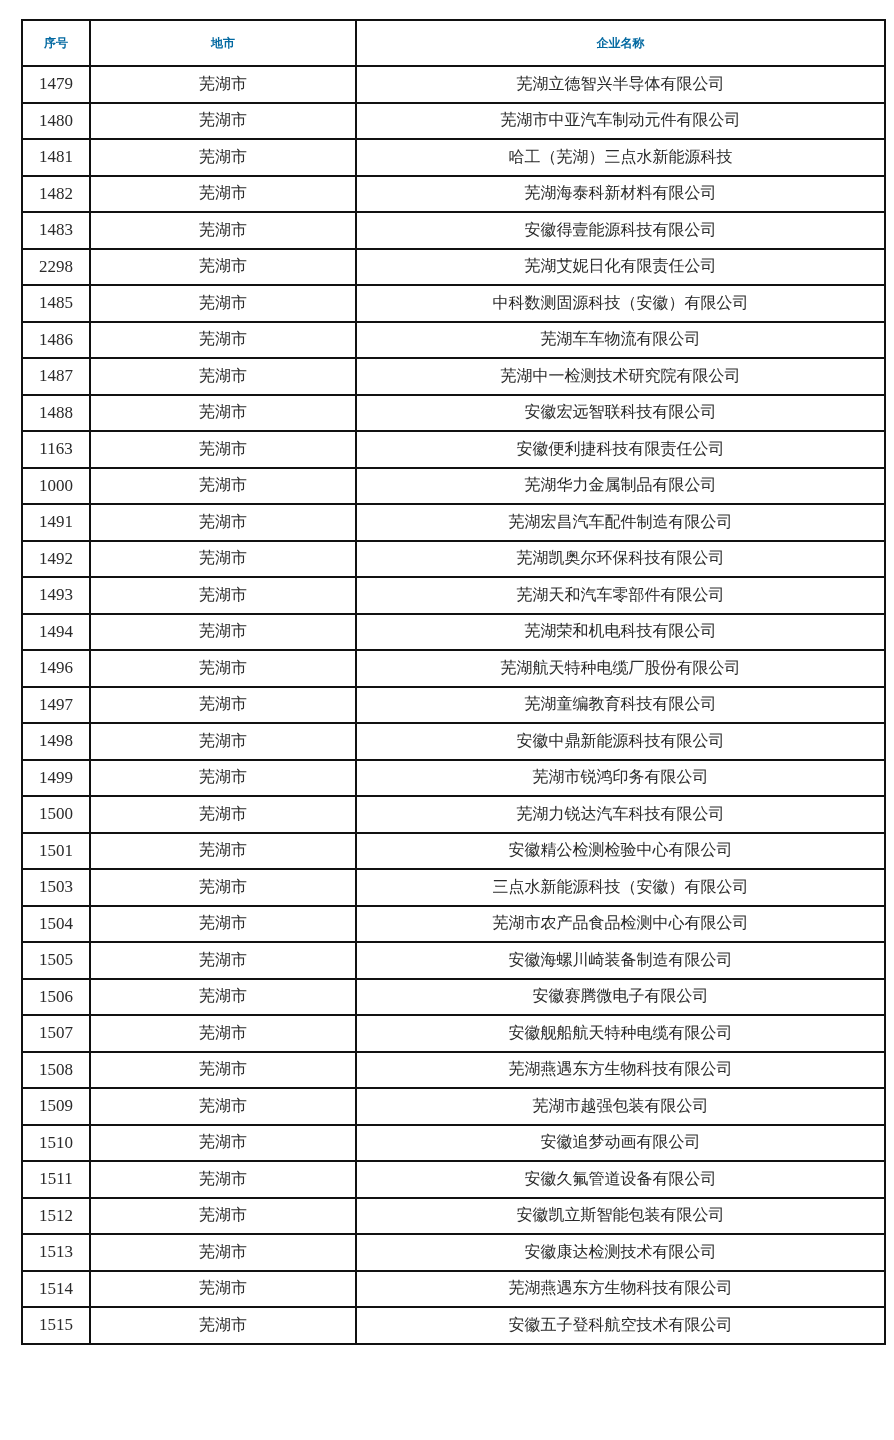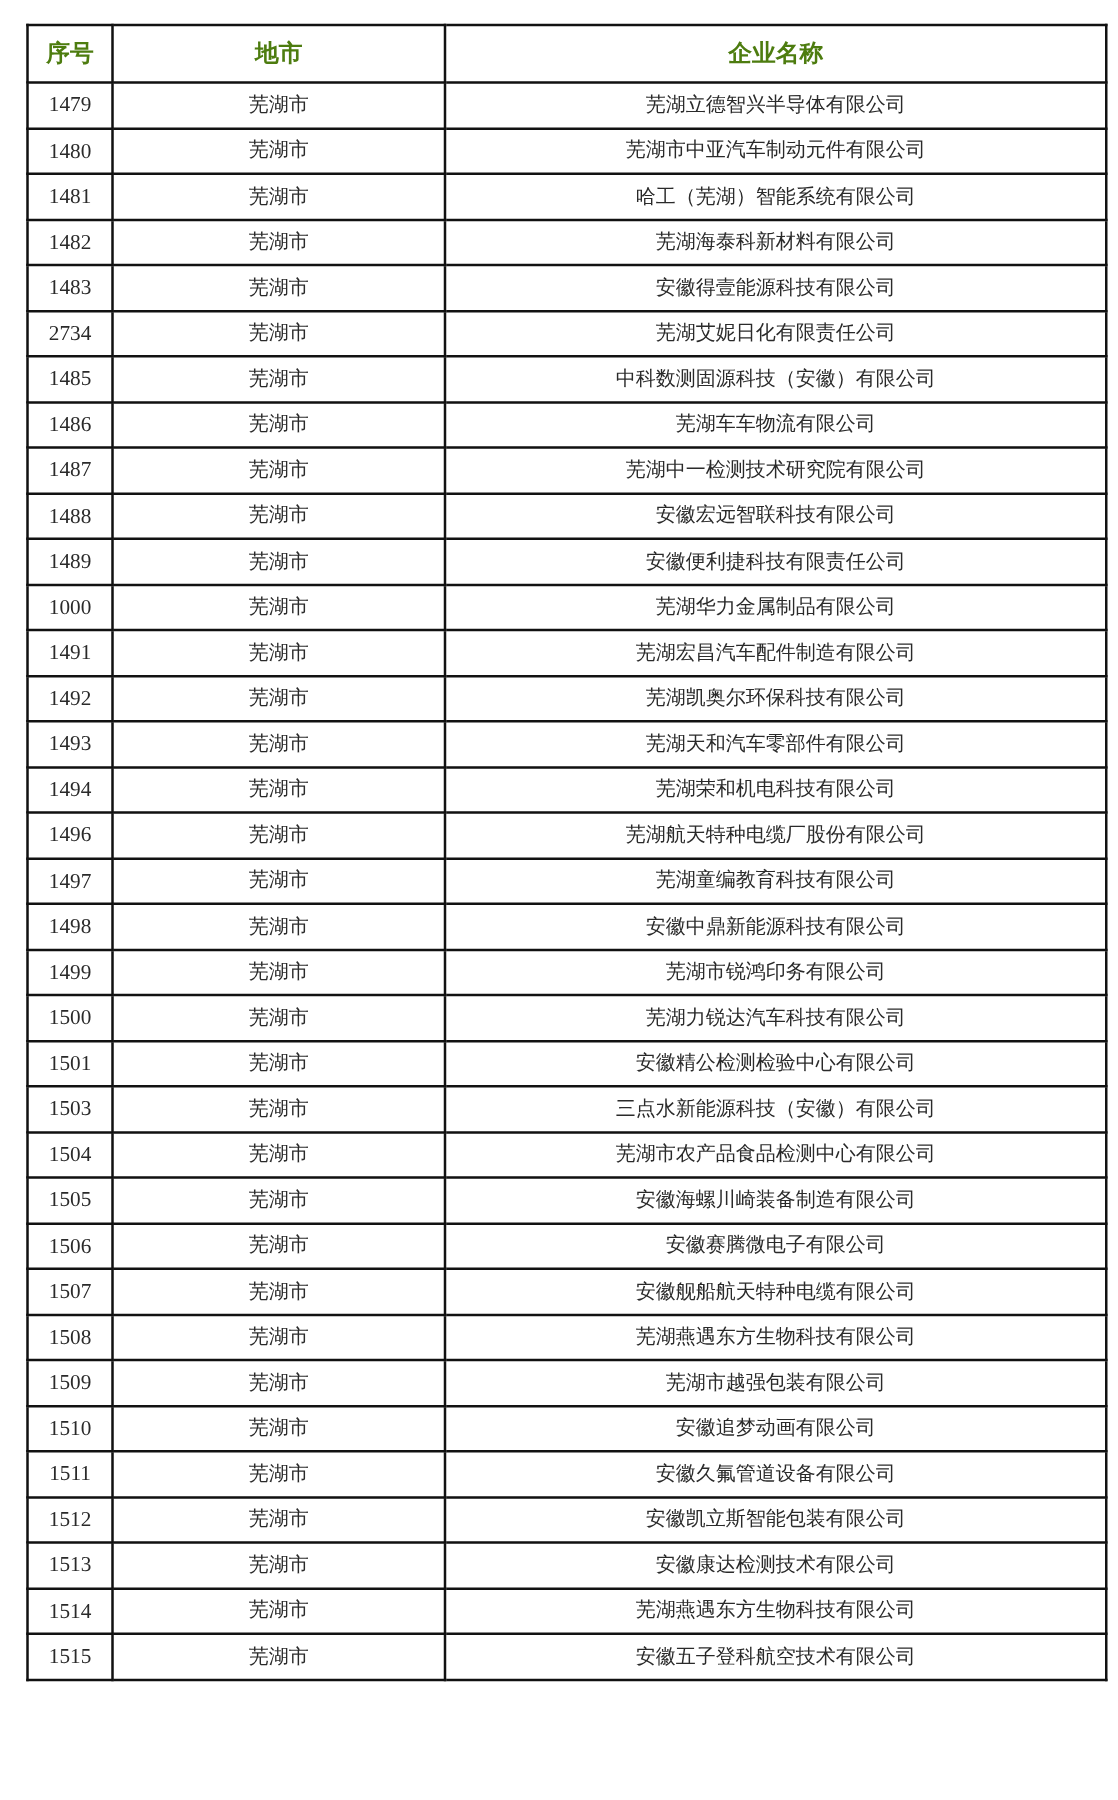--- a/index.html
+++ b/index.html
@@ -2,21 +2,21 @@
 <html><head>
 <meta charset="utf-8">
 <style>
   html, body { margin:0; padding:0; background:#ffffff; }
   body { width:894px; height:1440px; position:relative; overflow:hidden;
          font-family:"DejaVu Serif","Liberation Serif",serif; color:#222; }
   table { position:absolute; left:21px; top:19px; width:863px;
           border-collapse:collapse; table-layout:fixed; }
   col.c1 { width:68px; } col.c2 { width:266px; } col.c3 { width:529px; }
   th, td { border:2px solid #111; text-align:center; padding:0; overflow:hidden; white-space:nowrap; }
-  th { height:44px; font-family:"DejaVu Sans","Liberation Sans",sans-serif; font-weight:bold; font-size:19px; color:#4d7c0f; }
+  th { height:44px; font-family:"DejaVu Sans","Liberation Sans",sans-serif; font-weight:bold; font-size:12px; color:#0369a1; }
   td { height:34.5px; font-size:16px; color:#2a2a2a; }
   td.num { font-family:"Liberation Serif","DejaVu Serif",serif; font-size:17px; }
 </style>
 </head>
 <body>
 
 <table>
   <colgroup>
       <col class="c1">
       <col class="c2">
@@ -36,34 +36,34 @@
         <td>芜湖立德智兴半导体有限公司</td>
       </tr>
       <tr>
         <td class="num">1480</td>
         <td>芜湖市</td>
         <td>芜湖市中亚汽车制动元件有限公司</td>
       </tr>
       <tr>
         <td class="num">1481</td>
         <td>芜湖市</td>
-        <td>哈工（芜湖）智能系统有限公司</td>
+        <td>哈工（芜湖）三点水新能源科技</td>
       </tr>
       <tr>
         <td class="num">1482</td>
         <td>芜湖市</td>
         <td>芜湖海泰科新材料有限公司</td>
       </tr>
       <tr>
         <td class="num">1483</td>
         <td>芜湖市</td>
         <td>安徽得壹能源科技有限公司</td>
       </tr>
       <tr>
-        <td class="num">2734</td>
+        <td class="num">2298</td>
         <td>芜湖市</td>
         <td>芜湖艾妮日化有限责任公司</td>
       </tr>
       <tr>
         <td class="num">1485</td>
         <td>芜湖市</td>
         <td>中科数测固源科技（安徽）有限公司</td>
       </tr>
       <tr>
         <td class="num">1486</td>
@@ -74,21 +74,21 @@
         <td class="num">1487</td>
         <td>芜湖市</td>
         <td>芜湖中一检测技术研究院有限公司</td>
       </tr>
       <tr>
         <td class="num">1488</td>
         <td>芜湖市</td>
         <td>安徽宏远智联科技有限公司</td>
       </tr>
       <tr>
-        <td class="num">1489</td>
+        <td class="num">1163</td>
         <td>芜湖市</td>
         <td>安徽便利捷科技有限责任公司</td>
       </tr>
       <tr>
         <td class="num">1000</td>
         <td>芜湖市</td>
         <td>芜湖华力金属制品有限公司</td>
       </tr>
       <tr>
         <td class="num">1491</td>

